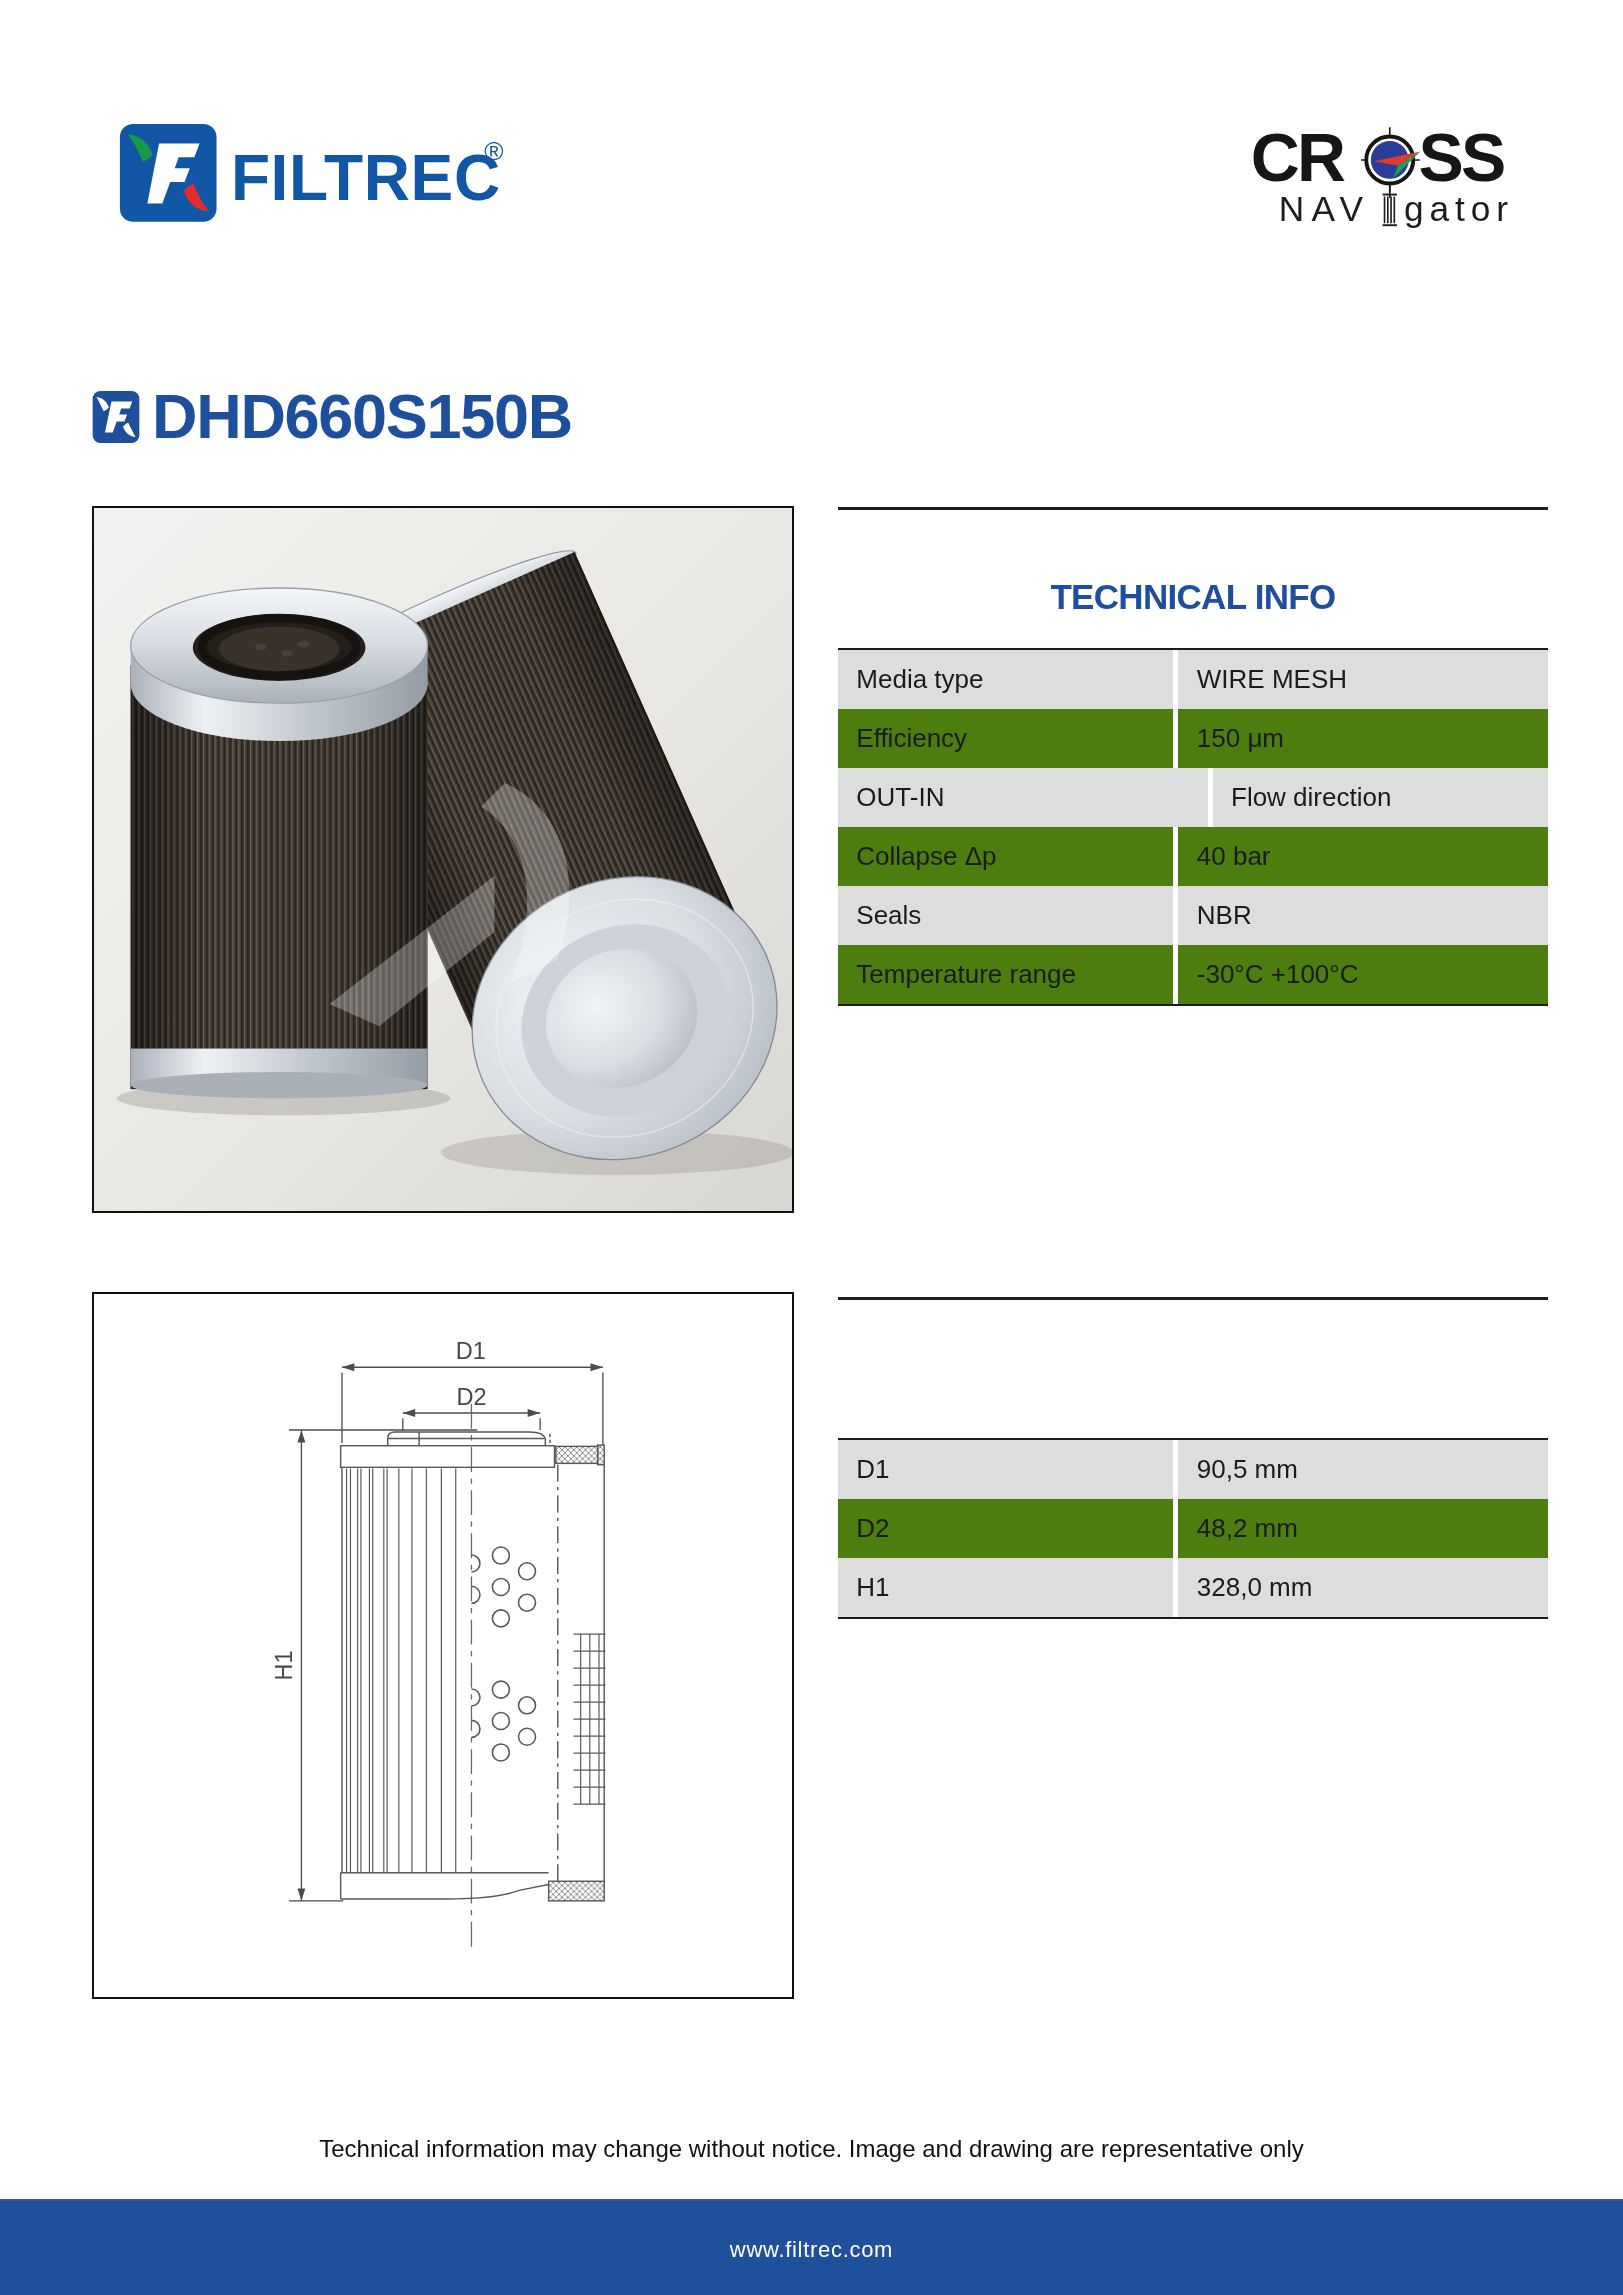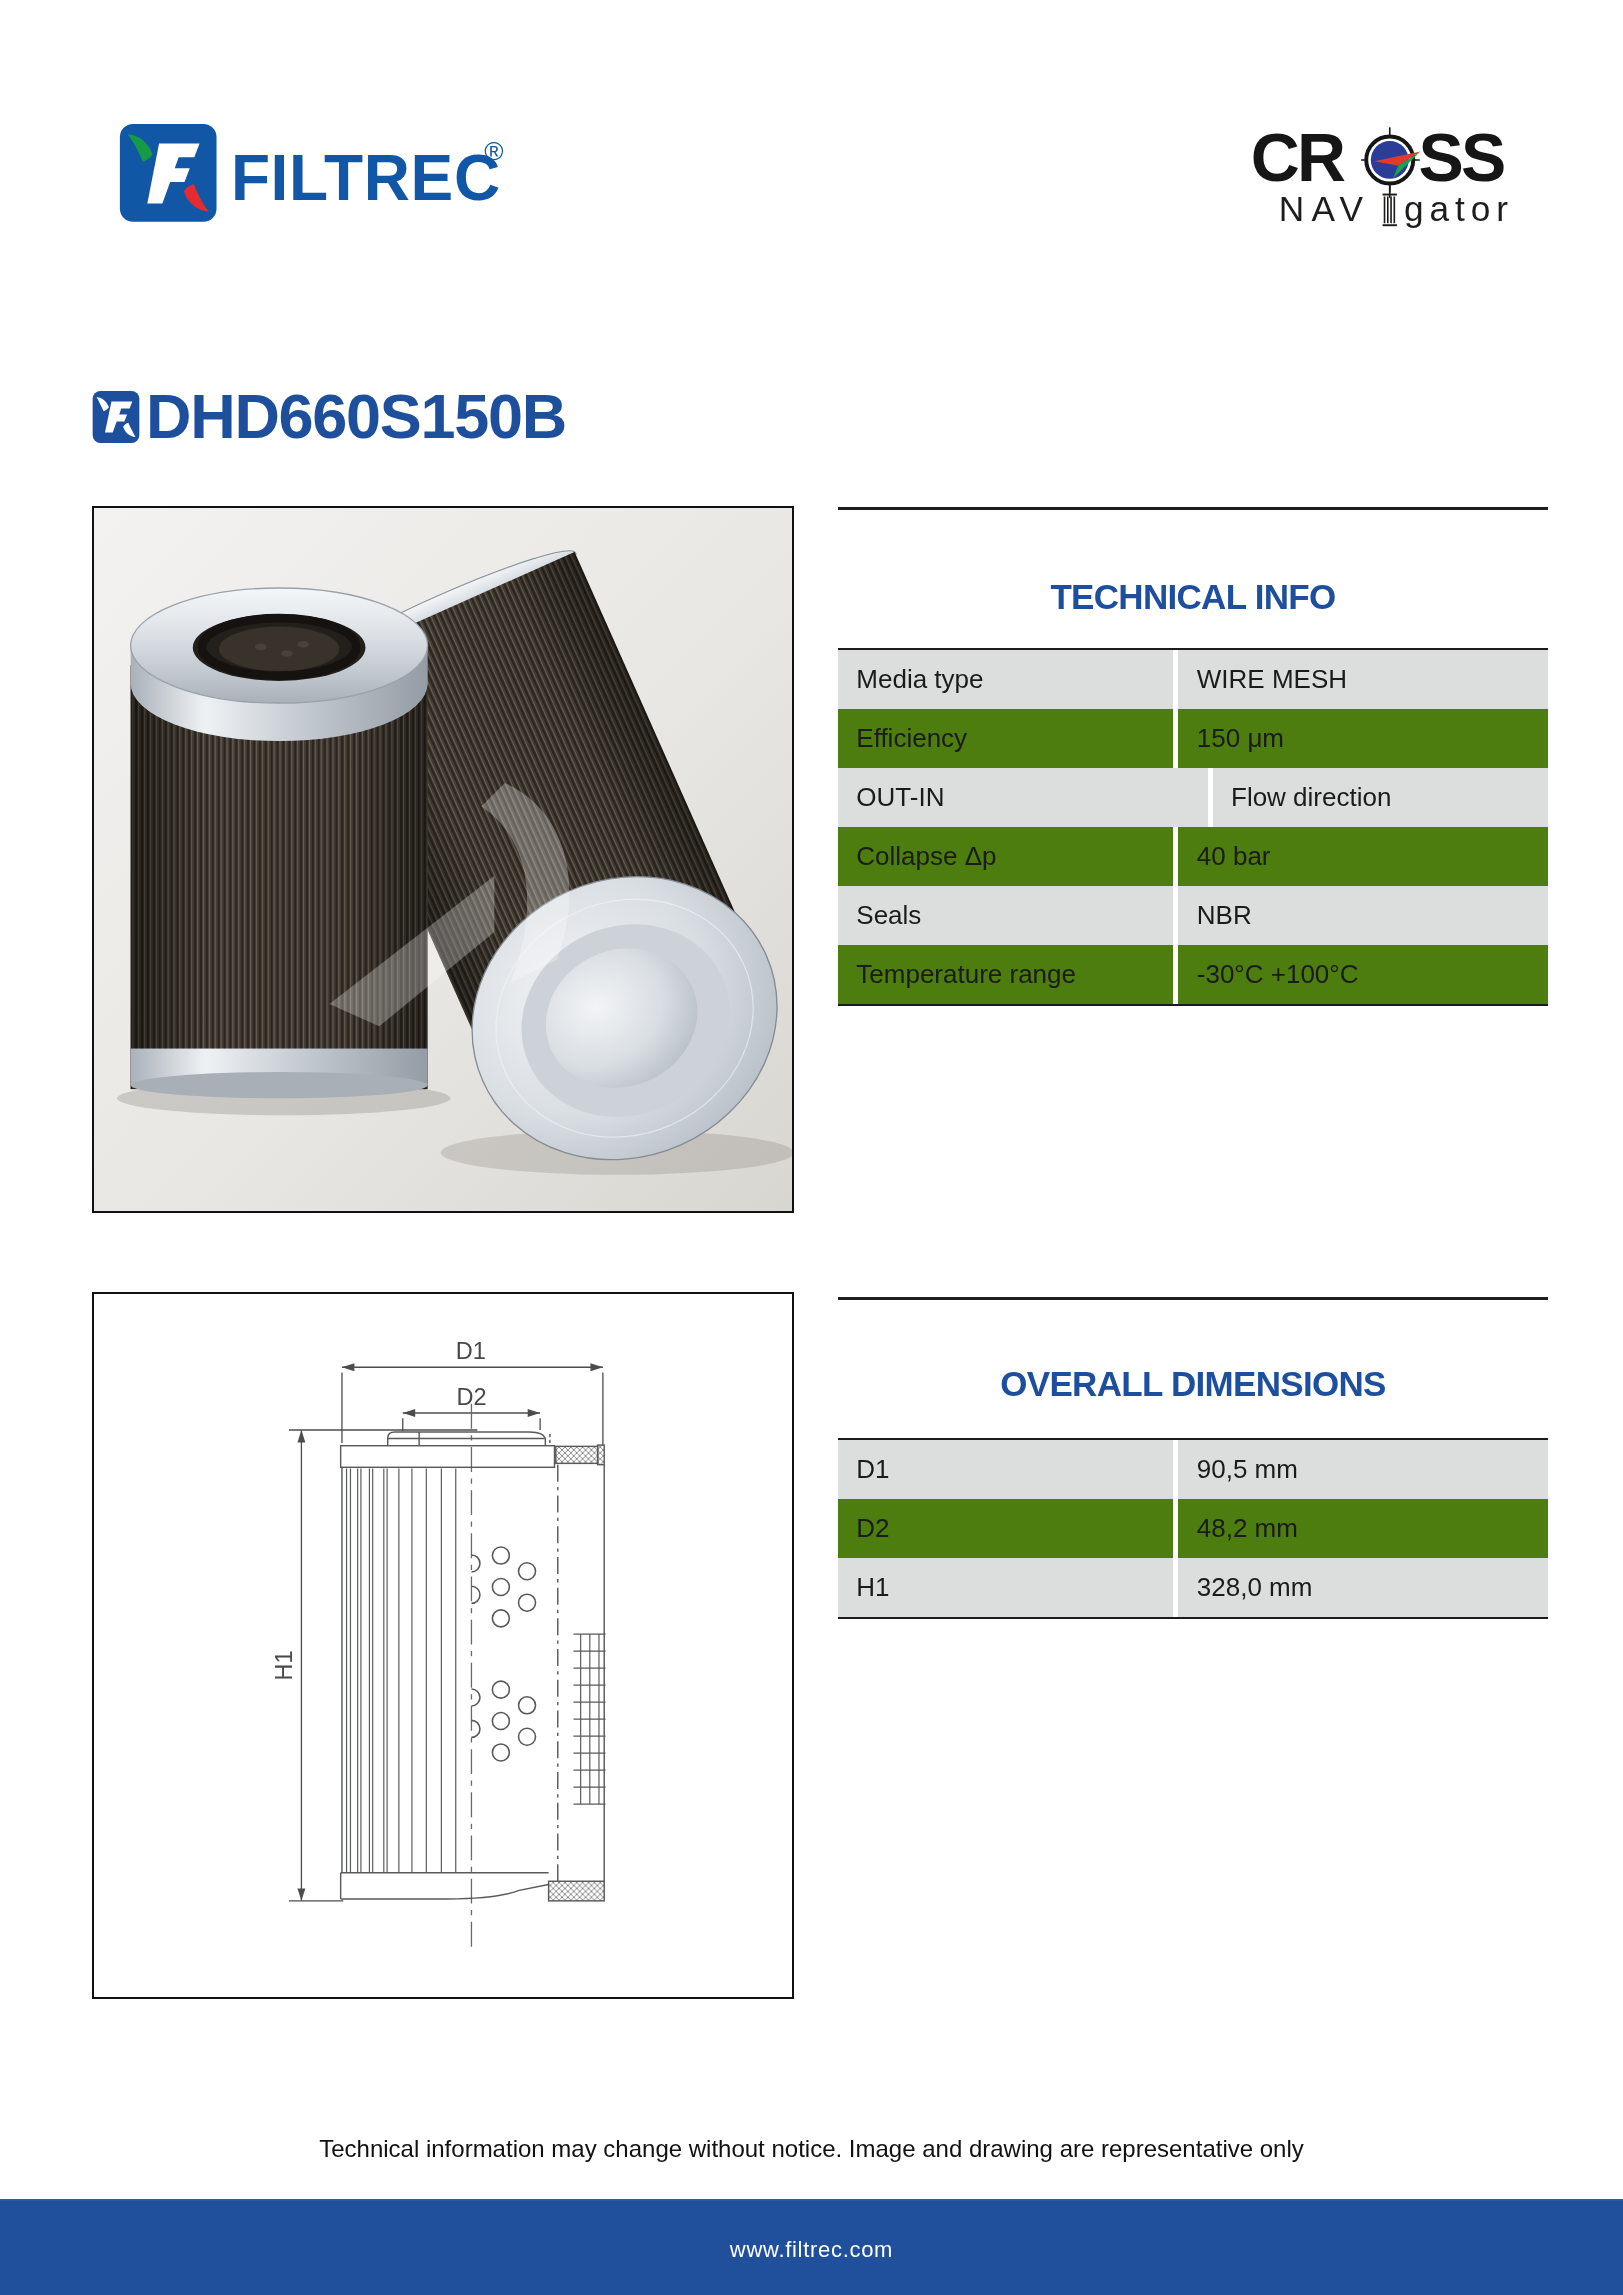--- a/index.html
+++ b/index.html
@@ -7,21 +7,21 @@
     position:relative;width:1623px;height:2295px;background:#ffffff;overflow:hidden;
     font-family:"Liberation Sans", sans-serif;color:#1b1b1b;
   }
   .abs{position:absolute;}
 
   
   #filtrec-logo{left:118px;top:120px;}
   #cross-logo{left:1247px;top:111px;}
 
   
-  #title-row{left:92px;top:385px;height:63px;display:flex;align-items:center;gap:6px;}
+  #title-row{left:92px;top:385px;height:63px;display:flex;align-items:center;gap:12px;}
   #title-text{font-size:63px;font-weight:bold;color:#1e4f9c;letter-spacing:-1.3px;line-height:1;}
 
   
   .figure-box{border:2px solid #111111;background:#eceae6;}
   #photo-box{left:92px;top:506px;width:698px;height:703px;}
   #drawing-box{left:92px;top:1292px;width:698px;height:703px;background:#ffffff;}
 
   
   .col-rule{left:838px;width:710px;height:3.3px;background:#1e1e1e;}
   .section-title{left:838px;width:710px;text-align:center;font-size:35px;font-weight:bold;color:#1d4f9e;letter-spacing:-0.7px;}
@@ -302,21 +302,20 @@
 
         <line x1="377" y1="885" x2="695" y2="885"></line>
         <line x1="377" y1="885" x2="377" y2="925"></line>
         <path d="M377,925 L540,925 Q615,925 650,912 L695,903"></path>
         <rect x="695" y="898" width="85" height="30" fill="url(#hatch)"></rect>
       </g>
     </svg>
   </div>
 
   <div class="abs col-rule" style="top:1297px;"></div>
-  <div class="abs section-title" style="top:1364px;">OVERALL DIMENSIONS</div>
 
   <div class="abs data-table" style="top:1438px;">
     <div class="t-row gray">
       <div class="t-cell lbl">D1</div>
       <div class="t-cell val">90,5 mm</div>
     </div>
     <div class="t-row">
       <div class="t-cell lbl">D2</div>
       <div class="t-cell val">48,2 mm</div>
     </div>

